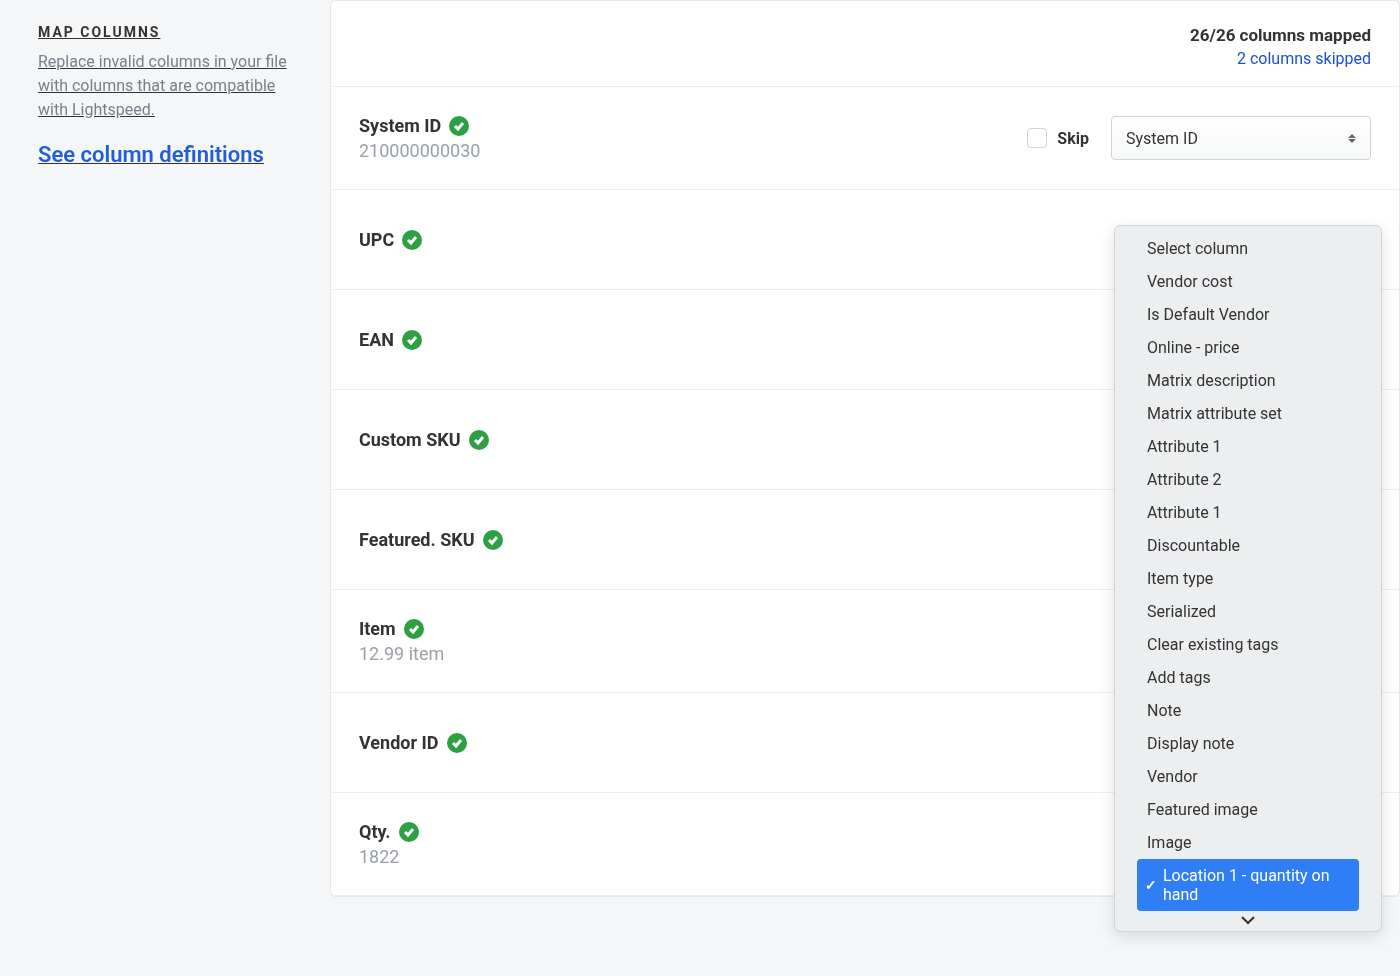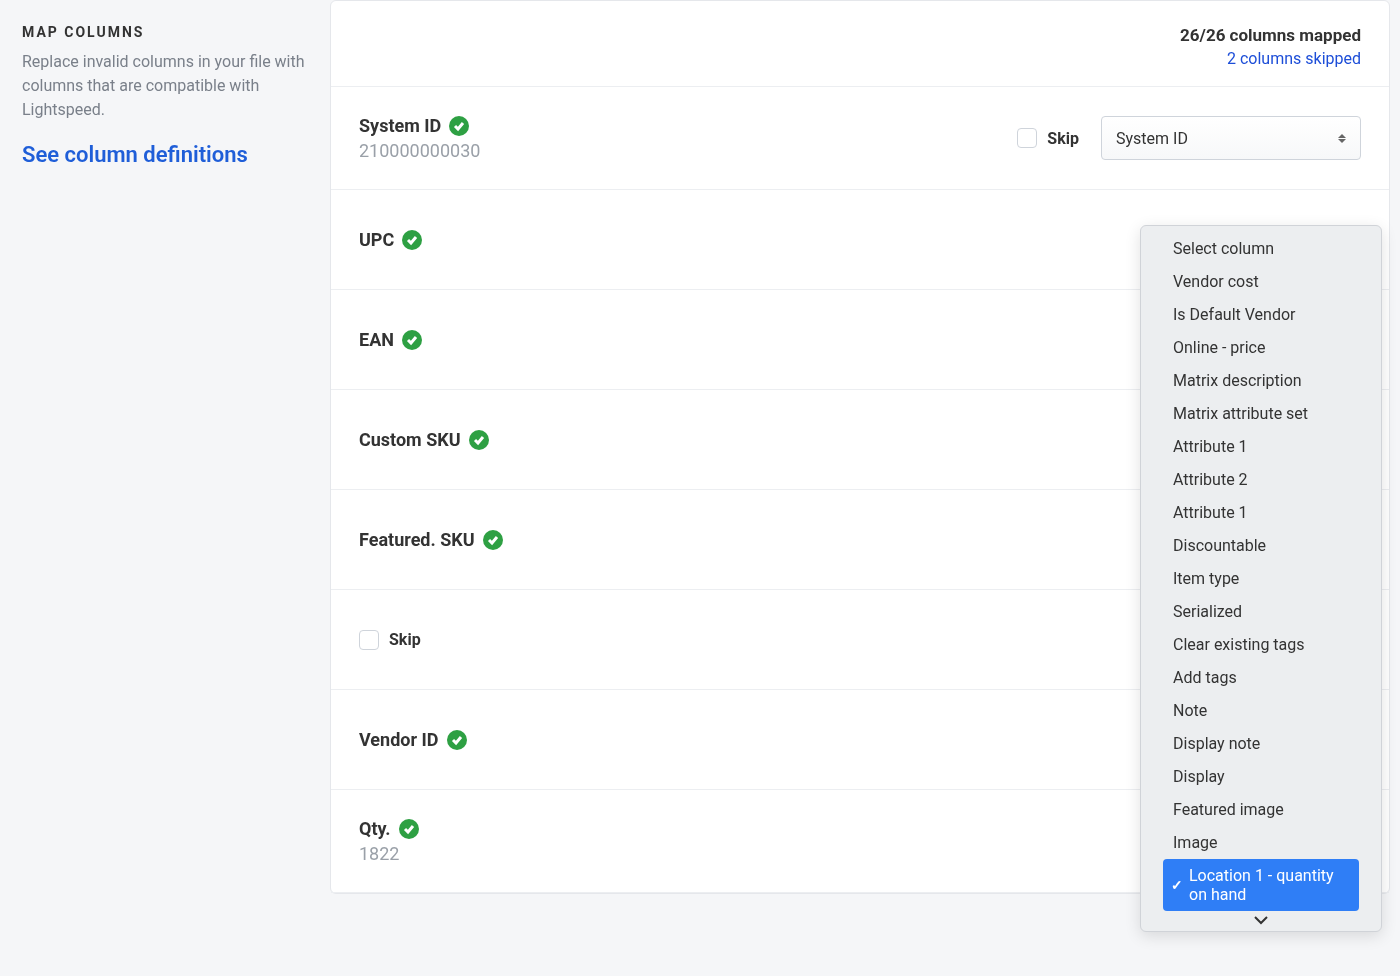--- a/index.html
+++ b/index.html
@@ -12,22 +12,23 @@
       height: 976px;
       overflow: hidden;
     }
     .layout {
       display: flex;
       width: 100%;
       height: 100%;
     }
     .sidebar {
       width: 330px;
-      padding: 24px 22px;
+      padding: 24px 38px;
       flex-shrink: 0;
+      text-decoration: underline;
     }
     .sidebar-title {
       font-size: 14px;
       font-weight: 700;
       letter-spacing: 2px;
       color: #333;
       margin-bottom: 10px;
     }
     .sidebar-desc {
       font-size: 16px;
@@ -37,21 +38,20 @@
     }
     .sidebar-link {
       color: #1f5ed8;
       font-size: 22px;
       font-weight: 600;
       text-decoration: none;
       cursor: pointer;
     }
     .main {
       flex: 1;
-      padding-right: 10px;
       position: relative;
     }
     .card {
       background: #fff;
       border: 1px solid #e5e7eb;
       border-radius: 6px;
       width: 100%;
     }
     .card-header {
       padding: 24px 28px 18px;
@@ -162,21 +162,21 @@
       border-left: 4px solid transparent;
       border-right: 4px solid transparent;
     }
     .sort-icon .up { border-bottom: 4px solid #666; }
     .sort-icon .down { border-top: 4px solid #666; }
     
     .dropdown {
       position: absolute;
       top: 225px;
       right: 18px;
-      width: 242px;
+      width: 268px;
       background: #eceef0;
       border: 1px solid #d0d3d8;
       border-radius: 6px;
       box-shadow: 0 4px 16px rgba(0,0,0,0.12);
       z-index: 100;
       padding: 6px 0 2px;
     }
     .dropdown-item {
       padding: 7px 18px 7px 32px;
       font-size: 16px;
@@ -319,20 +319,31 @@
               </div>
             </div>
             <div class="row-right">
               <div class="skip-group">
                 <div class="checkbox"></div>
                 <span class="skip-label">Skip</span>
               </div>
             </div>
           </div>
           <div class="row">
+            <div class="row-left">
+              <div class="row-title-line">
+                <span class="row-title">Item</span>
+                <span class="check-icon">
+                  <svg viewBox="0 0 12 12">
+                    <path d="M2 6 L5 9 L10 3"></path>
+                  </svg>
+                </span>
+              </div>
+              <div class="row-value">12.99 item</div>
+            </div>
             <div class="row-right">
               <div class="skip-group">
                 <div class="checkbox"></div>
                 <span class="skip-label">Skip</span>
               </div>
             </div>
           </div>
           <div class="row">
             <div class="row-left">
               <div class="row-title-line">
@@ -384,21 +395,21 @@
           <div class="dropdown-item">Attribute 1</div>
           <div class="dropdown-item">Attribute 2</div>
           <div class="dropdown-item">Attribute 1</div>
           <div class="dropdown-item">Discountable</div>
           <div class="dropdown-item">Item type</div>
           <div class="dropdown-item">Serialized</div>
           <div class="dropdown-item">Clear existing tags</div>
           <div class="dropdown-item">Add tags</div>
           <div class="dropdown-item">Note</div>
           <div class="dropdown-item">Display note</div>
-          <div class="dropdown-item">Display</div>
+          <div class="dropdown-item">Vendor</div>
           <div class="dropdown-item">Featured image</div>
           <div class="dropdown-item">Image</div>
           <div class="dropdown-item selected">Location 1 - quantity on hand</div>
         </div>
       <div class="dropdown-more">
         <svg viewBox="0 0 16 10">
             <path d="M2 2 L8 8 L14 2" fill="none" stroke="#333" stroke-width="2"></path>
           </svg>
       </div>
     </div>

